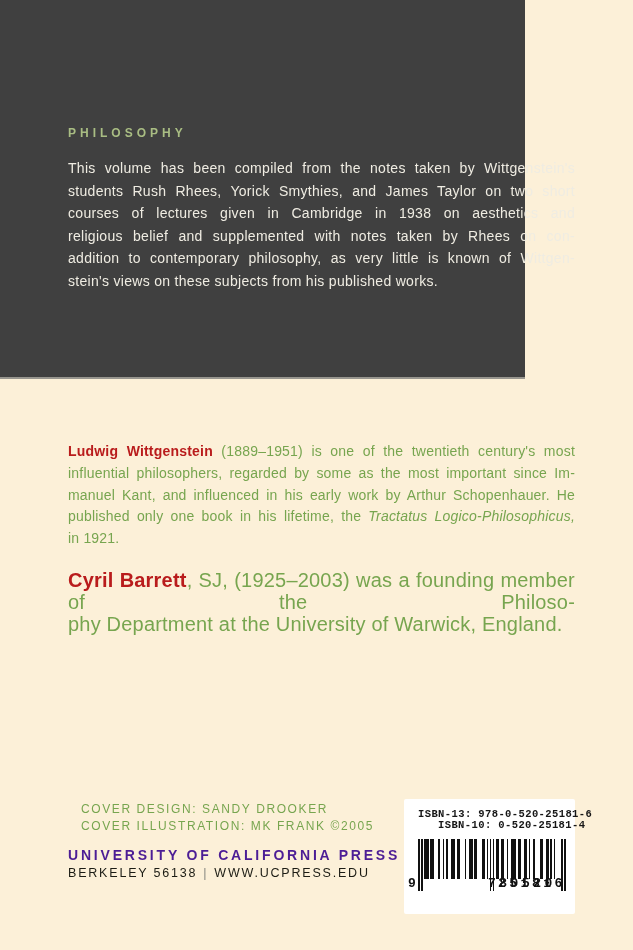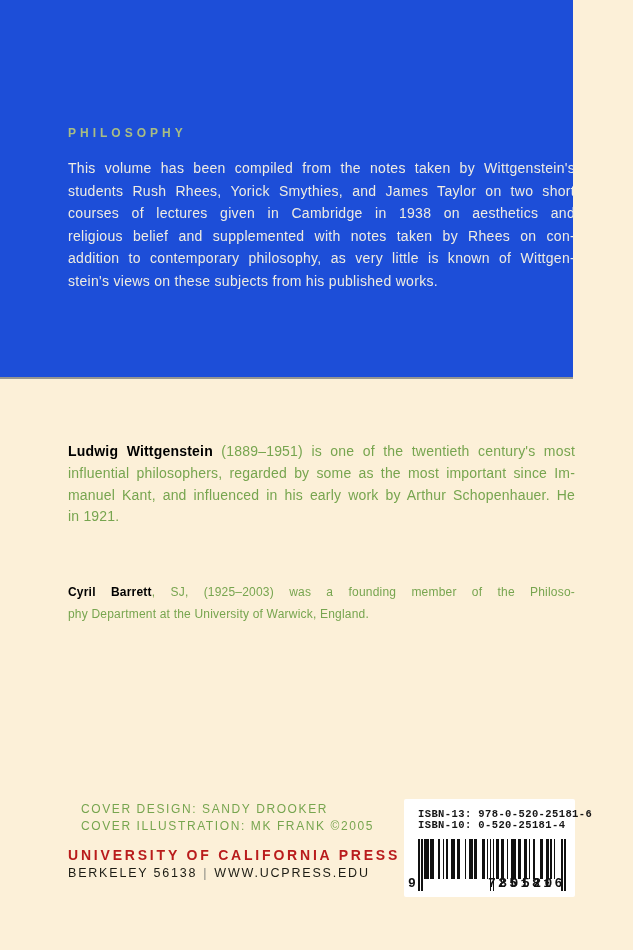--- a/index.html
+++ b/index.html
@@ -5,22 +5,22 @@
   html,body{margin:0;padding:0;background:#fcf0d8;}
   #cover{
     position:relative;
     width:633px;height:950px;
     overflow:hidden;
     font-family:"Liberation Sans", sans-serif;
     background:#fcf0d8;
   }
   
   .black-band{
-    position:absolute;left:0;top:0;width:573px;height:377px;
-    background:#1d4ed8;
+    position:absolute;left:0;top:0;width:525px;height:377px;
+    background:#404040;
     border-bottom:2px solid #98968f;
   }
   .category{
     position:absolute;left:68px;top:126px;
     color:#a9bd83;
     font-size:12px;font-weight:bold;
     letter-spacing:4px;
   }
   .synopsis{
     position:absolute;left:68px;top:157px;width:507px;
@@ -31,56 +31,56 @@
   .jline.last{text-align-last:left;}
   
   .bio1{
     position:absolute;left:68px;top:441px;width:507px;
     color:#77a54f;
     font-size:14px;line-height:21.8px;letter-spacing:0.2px;
   }
   .bio2{
     position:absolute;left:68px;top:570px;width:507px;
     color:#77a54f;
-    font-size:12px;line-height:21.8px;letter-spacing:0.2px;margin-top:12px;
+    font-size:20px;line-height:21.8px;letter-spacing:0.2px;
   }
-  .bold-name{font-weight:bold;color:#000000;}
+  .bold-name{font-weight:bold;color:#b91c1c;}
   .italic{font-style:italic;}
   
   .credits{
     position:absolute;left:81px;top:801px;
     color:#77a54f;
     font-size:12px;font-weight:normal;letter-spacing:1.6px;
     line-height:16.5px;
   }
   
   .press-name{
     position:absolute;left:68px;top:847px;
-    color:#b91c1c;
+    color:#4c1d95;
     font-size:14px;font-weight:bold;letter-spacing:2.8px;
   }
   .press-addr{
     position:absolute;left:68px;top:866px;
     color:#1c1c14;
     font-size:12.5px;letter-spacing:1.8px;
   }
   .press-addr .sep{color:#8a8a82;padding:0 6px;}
   
   .barcode-box{
-    position:absolute;left:404px;top:799px;width:171px;height:98px;
+    position:absolute;left:404px;top:799px;width:171px;height:115px;
     background:#ffffff;border-radius:2px;
   }
   .isbn-line{
     position:absolute;left:14px;
     font-family:"Liberation Mono", monospace;
     font-weight:bold;font-size:10.5px;letter-spacing:0.4px;
     color:#161616;white-space:nowrap;
   }
   .isbn13{top:9px;}
-  .isbn10{top:20px;}
+  .isbn10{top:20px;margin-left:20px;}
   .bars{position:absolute;left:14px;top:40px;}
   .bars svg{display:block;shape-rendering:crispEdges;}
   .bc-digit{
     position:absolute;
     font-family:"Liberation Mono", monospace;
     font-weight:bold;font-size:13px;color:#111;
     top:77px;white-space:nowrap;
   }
   .bc-d1{left:4px;}
   .bc-d2{left:40px;letter-spacing:3.5px;margin-left:44px;}
@@ -100,20 +100,21 @@
       <div class="jline">religious belief and supplemented with notes taken by Rhees on con-</div>
       <div class="jline">addition to contemporary philosophy, as very little is known of Wittgen-</div>
       <div class="jline last">stein's views on these subjects from his published works.</div>
     </div>
   </div>
 
   <div class="bio1">
     <div class="jline"><span class="bold-name">Ludwig Wittgenstein</span><span> (1889–1951) is one of the twentieth century's most</span></div>
     <div class="jline">influential philosophers, regarded by some as the most important since Im-</div>
     <div class="jline">manuel Kant, and influenced in his early work by Arthur Schopenhauer. He</div>
+    <div class="jline"><span>published only one book in his lifetime, the </span><span class="italic">Tractatus Logico-Philosophicus,</span></div>
     <div class="jline last">in 1921.</div>
   </div>
 
   <div class="bio2">
     <div class="jline"><span class="bold-name">Cyril Barrett</span><span>, SJ, (1925–2003) was a founding member of the Philoso-</span></div>
     <div class="jline last">phy Department at the University of Warwick, England.</div>
   </div>
 
   <div class="credits">
     <div>COVER DESIGN: SANDY DROOKER</div>

